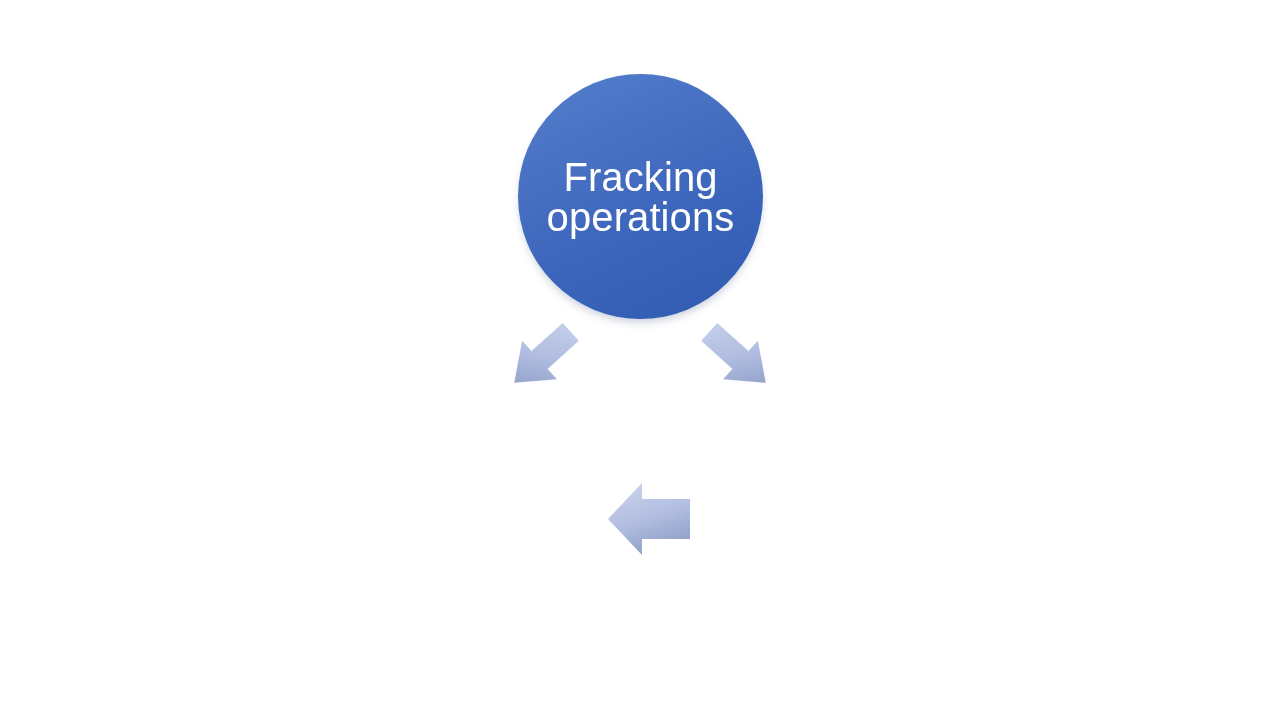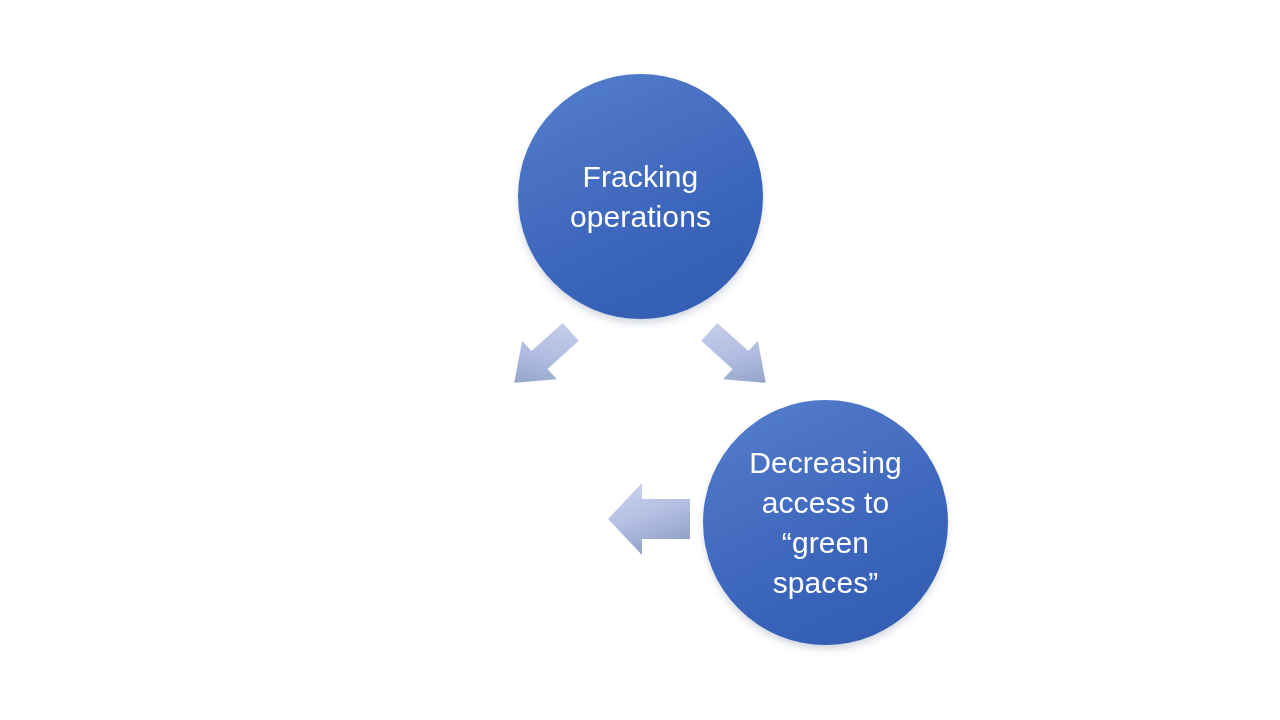--- a/index.html
+++ b/index.html
@@ -30,21 +30,21 @@
     background: linear-gradient(155deg, #5480cd 0%, #4a72c4 28%, #3b65bb 62%, #2f5bb0 100%);
     box-shadow: 0 5px 9px -2px rgba(70, 90, 130, 0.30);
     display: flex;
     align-items: center;
     justify-content: center;
     box-sizing: border-box;
   }
 
   .node-label {
     color: #ffffff;
-    font-size: 30px;
+    font-size: 40px;
     line-height: 40px;
     text-align: center;
     letter-spacing: 0.1px;
     white-space: pre-line;
     padding: 0 14px;
     font-weight: 400;
   }
 
   #node-fracking   { left: 518px; top: 74px;  }
   #node-negative   { left: 330px; top: 400px; }
@@ -64,26 +64,20 @@
 <body>
 
 <div id="diagram-canvas">
 
   <div class="node-circle" id="node-fracking">
     <span class="node-label">Fracking
 operations</span>
   </div>
 
 
-  <div class="node-circle" id="node-green">
-    <span class="node-label">Decreasing
-access to
-“green
-spaces”</span>
-  </div>
 
   <svg class="arrow" id="arrow-top-to-left" viewBox="0 0 96 88">
     <defs>
       <linearGradient id="grad-arrow-dl" x1="0.15" y1="0" x2="0.6" y2="1">
         <stop offset="0%" stop-color="#c6cfec"></stop>
         <stop offset="55%" stop-color="#b0bce0"></stop>
         <stop offset="100%" stop-color="#93a2ca"></stop>
       </linearGradient>
     </defs>
     <g transform="rotate(48 48 44)">

